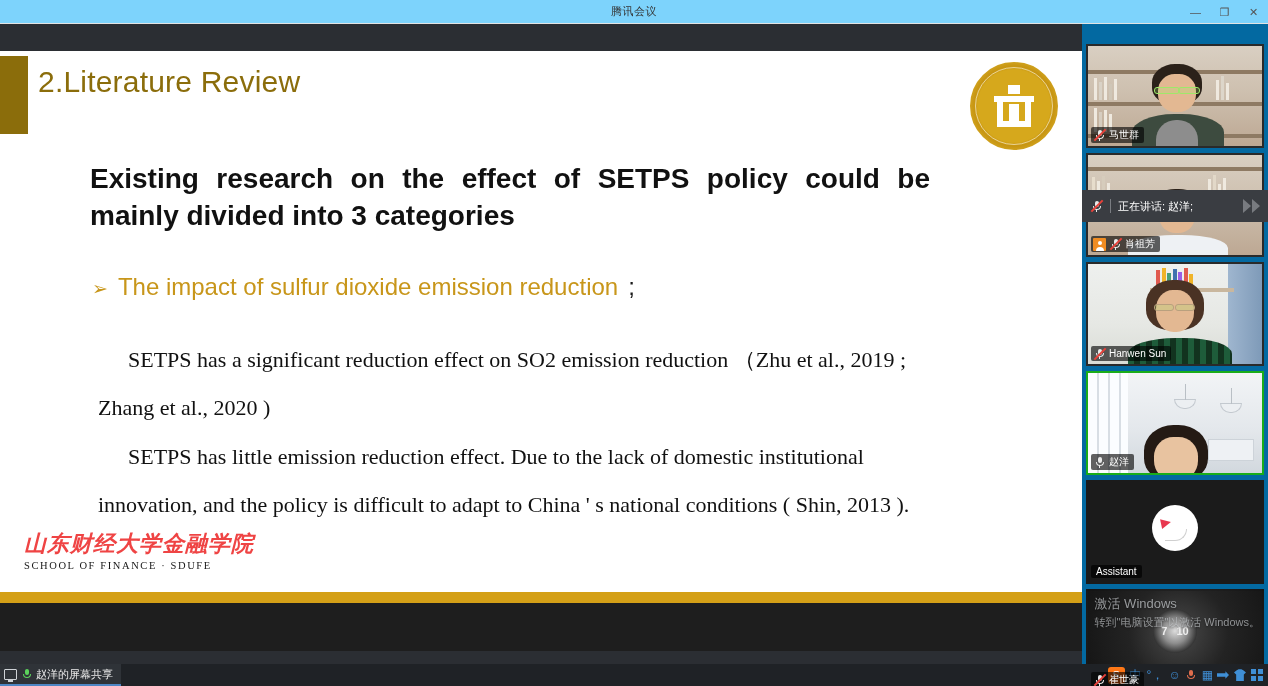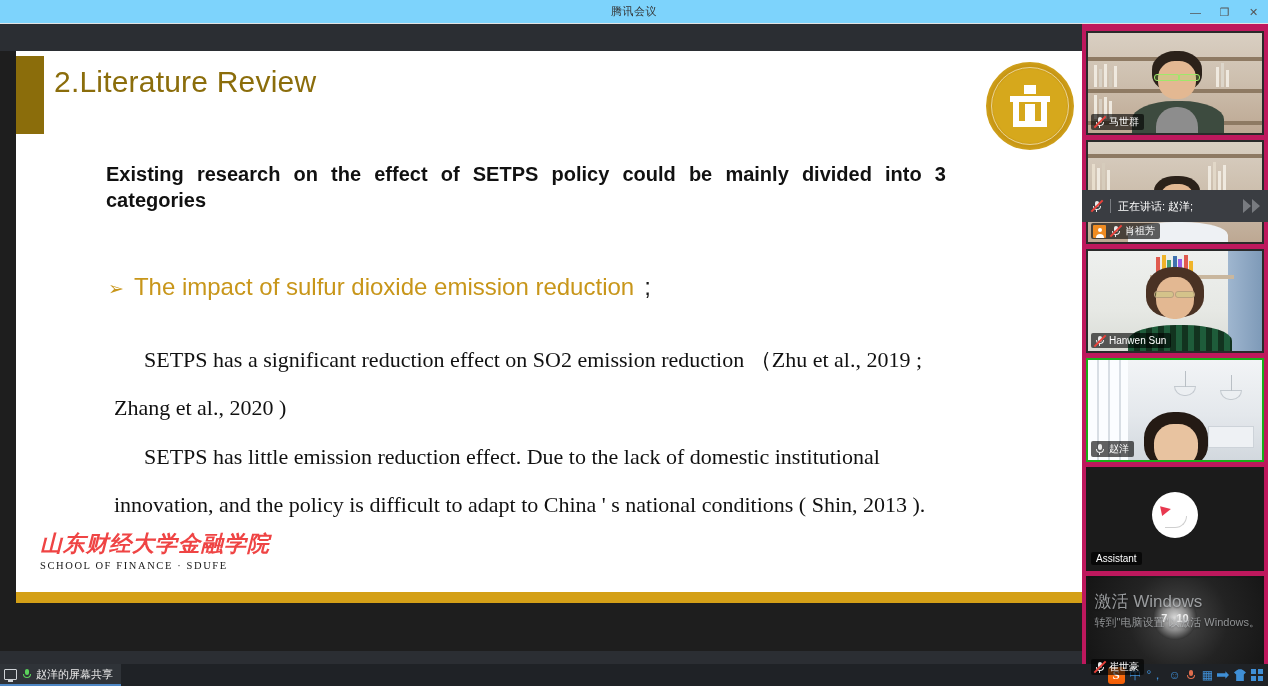--- a/index.html
+++ b/index.html
@@ -28,21 +28,21 @@
   }
 
   
   .topstrip {
     position: absolute; left: 0; top: 24px; width: 1082px; height: 27px;
     background: #2b2e33;
   }
 
   
   .slide {
-    position: absolute; left: 16px; top: 51px; width: 1082px; height: 552px;
+    position: absolute; left: 0; top: 51px; width: 1082px; height: 552px;
     background: #ffffff; overflow: hidden;
   }
   .slide-accent-block {
     position: absolute; left: 0; top: 5px; width: 28px; height: 78px;
     background: #8b6d0b;
   }
   .slide-title {
     position: absolute; left: 38px; top: 14px;
     font-size: 30px; color: #8b6d0b; letter-spacing: .2px;
   }
@@ -67,21 +67,21 @@
   }
   .sg1 { left: 14px; top: 0; width: 12px; height: 9px; }
   .sg2 { left: 0; top: 11px; width: 40px; height: 6px; }
   .sg3 { left: 3px; top: 17px; width: 6px; height: 25px; }
   .sg4 { left: 31px; top: 17px; width: 6px; height: 25px; }
   .sg5 { left: 15px; top: 19px; width: 10px; height: 23px; }
   .sg6 { left: 9px; top: 36px; width: 22px; height: 6px; }
 
   .slide-lead {
     position: absolute; left: 90px; top: 110px; width: 840px;
-    font-size: 20px; font-weight: bold; color: #111;
+    font-size: 28px; font-weight: bold; color: #111;
     line-height: 1.32; text-align: justify;
   }
   .slide-bullet {
     position: absolute; left: 92px; top: 222px;
     font-size: 24px; color: #c8961a;
     display: flex; align-items: baseline; gap: 10px;
   }
   .bullet-arrow { color: #c8961a; font-size: 19px; }
   .bullet-semi { color: #1a1a1a; font-weight: normal; }
 
@@ -111,21 +111,21 @@
 
   
   .bottomband {
     position: absolute; left: 0; top: 651px; width: 1082px; height: 13px;
     background: #2b2e33;
   }
 
   
   .filmstrip {
     position: absolute; left: 1082px; top: 24px; width: 186px; height: 640px;
-    background: #be185d; padding: 7px 4px 0 4px;
+    background: #0369a1; padding: 20px 4px 0 4px;
   }
   .tile {
     position: relative; width: 178px; height: 104px;
     margin-bottom: 5px; overflow: hidden; background: #2a2a2a;
     border: 2px solid transparent;
   }
   .tile.active { border-color: #1aad19; }
   .tile-badge {
     position: absolute; left: 3px; bottom: 3px; z-index: 5;
     display: flex; align-items: center; gap: 3px;
@@ -260,21 +260,21 @@
     display: flex; align-items: center; justify-content: center; gap: 9px;
     font-size: 11px; color: #efefef; font-weight: bold;
   }
 
   
   .watermark {
     position: absolute; right: 8px; bottom: 34px; z-index: 40;
     text-align: left; pointer-events: none; color: #b9bcbf;
     text-shadow: 0 1px 2px rgba(0,0,0,.55);
   }
-  .wm-1 { font-size: 17px; opacity: .78; }
+  .wm-1 { font-size: 13px; opacity: .78; }
   .wm-2 { font-size: 11px; opacity: .72; margin-top: 2px; }
 
   
   .taskbar {
     position: absolute; left: 0; bottom: 0; width: 1268px; height: 22px;
     background: #1f2226; display: flex; align-items: center;
   }
   .task-item {
     display: flex; align-items: center; gap: 4px;
     height: 22px; padding: 0 8px 0 4px;

